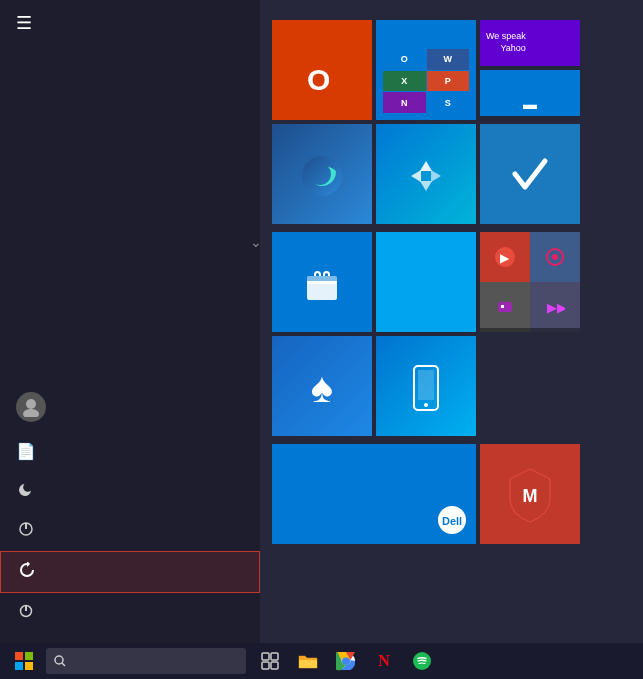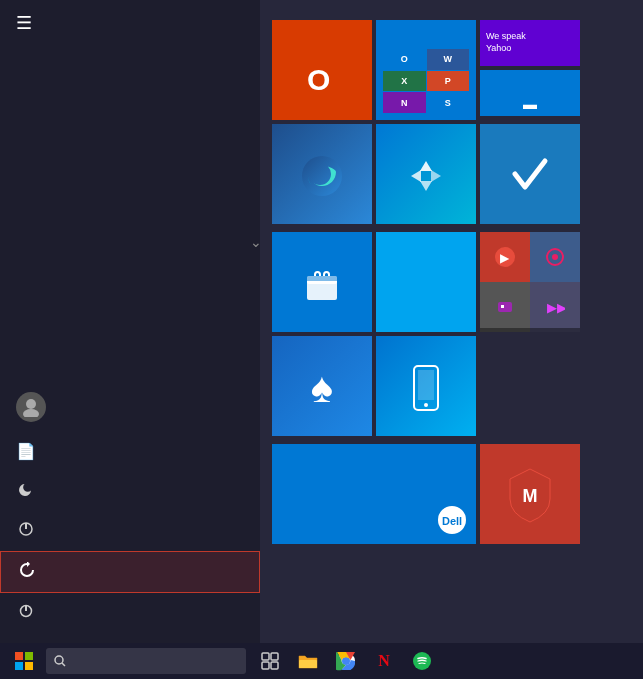--- a/index.html
+++ b/index.html
@@ -125,20 +125,21 @@
     }
 
     
     .tile {
       position: relative;
       cursor: pointer;
       overflow: hidden;
       display: flex;
       flex-direction: column;
       justify-content: flex-end;
+      text-align: right;
     }
 
     .tile-label {
       font-size: 10px;
       color: #fff;
       padding: 3px 4px;
       position: absolute;
       bottom: 0;
       left: 0;
     }

